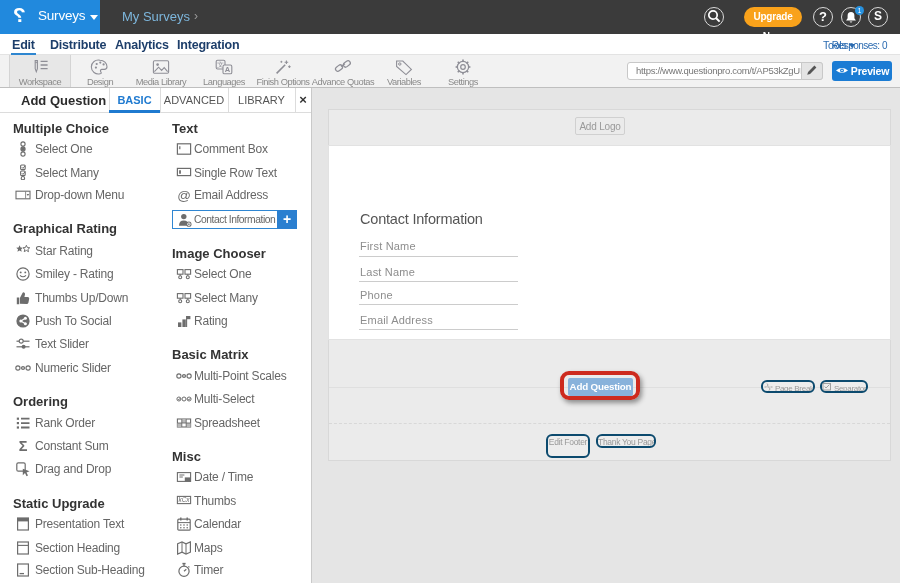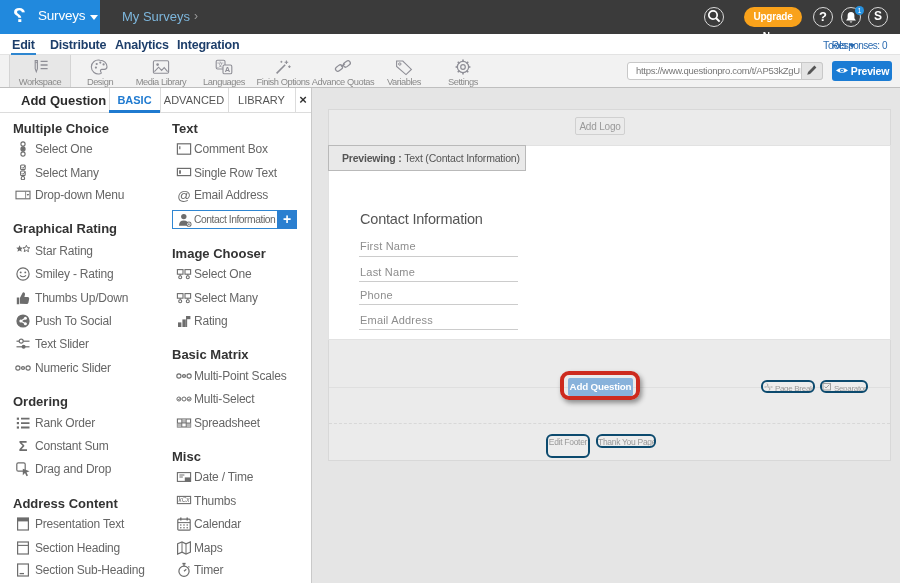--- a/index.html
+++ b/index.html
@@ -246,21 +246,21 @@
 <div class="pt" style="left:35px;top:328px">Rank Order</div>
 <div class="pi" style="left:15px;top:350px"><svg width="16" height="16" viewBox="0 0 16 16">
           <text x="8" y="12.8" font-family="Liberation Sans, sans-serif" font-size="14.5" font-weight="bold" fill="#6d6d6d" text-anchor="middle">Σ</text>
         </svg></div>
 <div class="pt" style="left:35px;top:351px">Constant Sum</div>
 <div class="pi" style="left:15px;top:373px"><svg width="16" height="16" viewBox="0 0 16 16">
           <rect x="1.8" y="1.8" width="8.4" height="8.4" rx="1.5" fill="none" stroke="#6d6d6d" stroke-width="1.2"></rect>
           <path d="M7.8 7.8 L14.6 10.3 11.5 11.4 13 14.6 11.5 15.3 10 12.1 7.8 14.3 z" fill="#6d6d6d"></path>
         </svg></div>
 <div class="pt" style="left:35px;top:374px">Drag and Drop</div>
-<div class="ph" style="left:13px;top:408px">Address Content</div>
+<div class="ph" style="left:13px;top:408px">Static Upgrade</div>
 <div class="pi" style="left:15px;top:428px"><svg width="16" height="16" viewBox="0 0 16 16">
           <rect x="2.6" y="2" width="10.8" height="12" fill="none" stroke="#6d6d6d" stroke-width="1.2"></rect>
           <rect x="2.6" y="2" width="10.8" height="3.4" fill="#6d6d6d"></rect>
         </svg></div>
 <div class="pt" style="left:35px;top:429px">Presentation Text</div>
 <div class="pi" style="left:15px;top:452px"><svg width="16" height="16" viewBox="0 0 16 16">
           <rect x="2.6" y="2" width="10.8" height="12" fill="none" stroke="#6d6d6d" stroke-width="1.2"></rect>
           <path d="M2.6 5.4 H13.4" stroke="#6d6d6d" stroke-width="1.1"></path>
         </svg></div>
 <div class="pt" style="left:35px;top:453px">Section Heading</div>
@@ -380,21 +380,20 @@
           <path d="M8 9.3 L10.3 7.2" stroke="#6d6d6d" stroke-width="1.2"></path>
           <path d="M12.4 4.3 l1 1" stroke="#6d6d6d" stroke-width="1.2"></path>
         </svg></div>
 <div class="pt" style="left:194px;top:475px">Timer</div>
   </div>
 </div>
 <div id="main">
   <div id="container">
     <div id="addlogo">Add Logo</div>
     <div id="card"></div>
-    <div id="tooltip"><b>Previewing :</b>&nbsp;Text (Contact Information)</div>
     <div id="cihead">Contact Information</div>
     <div class="flabel" style="top:130px">First Name</div>
     <div class="fline" style="top:146px"></div>
     <div class="flabel" style="top:156px">Last Name</div>
     <div class="fline" style="top:171px"></div>
     <div class="flabel" style="top:179px">Phone</div>
     <div class="fline" style="top:194px"></div>
     <div class="flabel" style="top:204px">Email Address</div>
     <div class="fline" style="top:219px"></div>
     <div id="aqline"></div>

